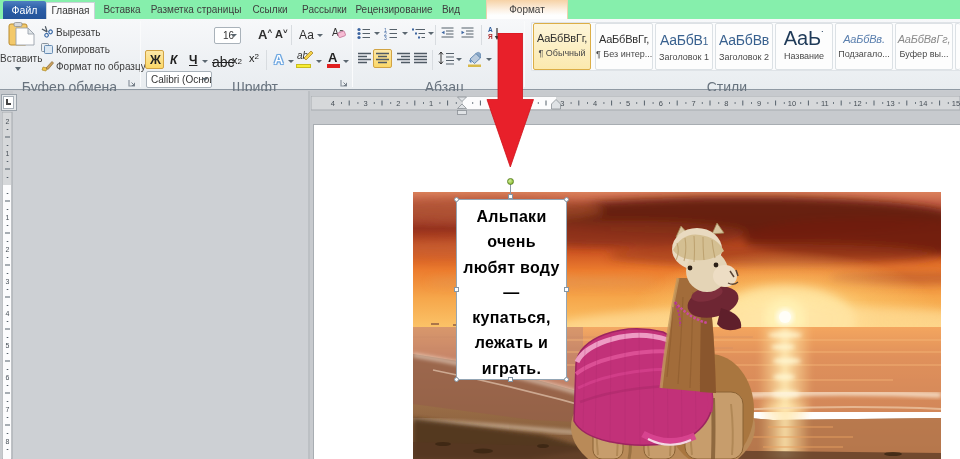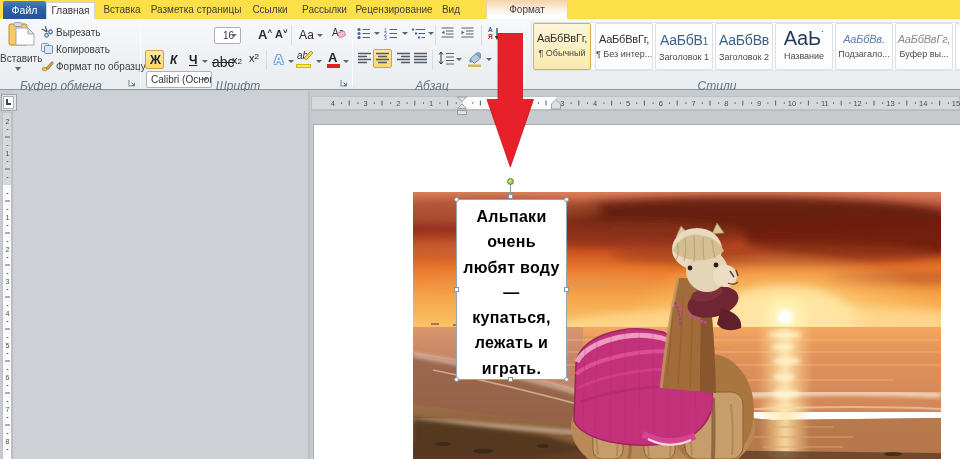--- a/index.html
+++ b/index.html
@@ -1,28 +1,28 @@
 <!DOCTYPE html>
 <html><head>
 <meta charset="utf-8">
 <style>
 * { margin:0; padding:0; box-sizing:border-box; }
 html,body { width:960px; height:459px; overflow:hidden; }
 body { font-family:"Liberation Sans", sans-serif; position:relative; background:#c9ccd0; }
 .abs { position:absolute; }
 
-#tabrow { left:0; top:0; width:960px; height:19px; background:#fde047; }
+#tabrow { left:0; top:0; width:960px; height:19px; background:#86efac; }
 .tab { position:absolute; top:2px; height:17px; font-size:10px; color:#3e3e3e; line-height:16px; text-align:center; white-space:nowrap; overflow:hidden; }
 #tab-file { left:3px; top:1px; width:43px; height:18px; font-size:10.5px; background:linear-gradient(#4e7fc0,#2b5ea7 45%,#24549a); color:#fff; border-radius:2px 2px 0 0; line-height:18px; }
 #tab-home { background:#fafbfc; border:1px solid #cbd2d8; border-bottom:none; color:#333; }
 #tab-format { background:linear-gradient(#f6d2a6,#fcf0e2 50%,#fefefe 80%); border-left:1px solid #ecd2ae; border-right:1px solid #ecd2ae; color:#3e3e3e; }
 
 #ribbon { left:0; top:19px; width:960px; height:71px; background:linear-gradient(#f7f8fa,#eef1f4 60%,#e9edf0); border-bottom:1px solid #8f99a3; }
 .gsep { position:absolute; top:2px; height:66px; width:1px; background:#cfd4d9; border-right:1px solid #fafbfc; }
-.glabel { position:absolute; top:60px; height:12px; font-size:12px; color:#68737e; text-align:center;font-style:italic; }
+.glabel { position:absolute; top:60px; height:12px; font-size:14px; color:#68737e; text-align:right; }
 .launch { position:absolute; top:60px; width:9px; height:9px; }
 .btnhl { background:linear-gradient(#fde8a8,#fbd868); border:1px solid #d1a344; border-radius:2px; }
 .ribtxt { font-size:10px; color:#3c3c3c; white-space:nowrap; }
 .combo { position:absolute; background:#fff; border:1px solid #a9b2ba; border-radius:2px; font-size:10px; color:#333; white-space:nowrap; overflow:hidden; }
 .ddarr { display:inline-block; width:0; height:0; border-left:3px solid transparent; border-right:3px solid transparent; border-top:4px solid #5b6770; }
 .icondd { position:absolute; width:0; height:0; border-left:3px solid transparent; border-right:3px solid transparent; border-top:3.5px solid #5b6770; }
 
 .stybox { position:absolute; top:0; width:58px; height:47px; border:1px solid #dce1e5; background:#fdfdfd; border-radius:2px; text-align:center; overflow:hidden; }
 .styA { font-size:11px; color:#2f2f2f; margin-top:9px; white-space:nowrap; letter-spacing:-0.2px; }
 .styL { font-size:9px; color:#4a4a4a; margin-top:4px; white-space:nowrap; overflow:hidden; }

